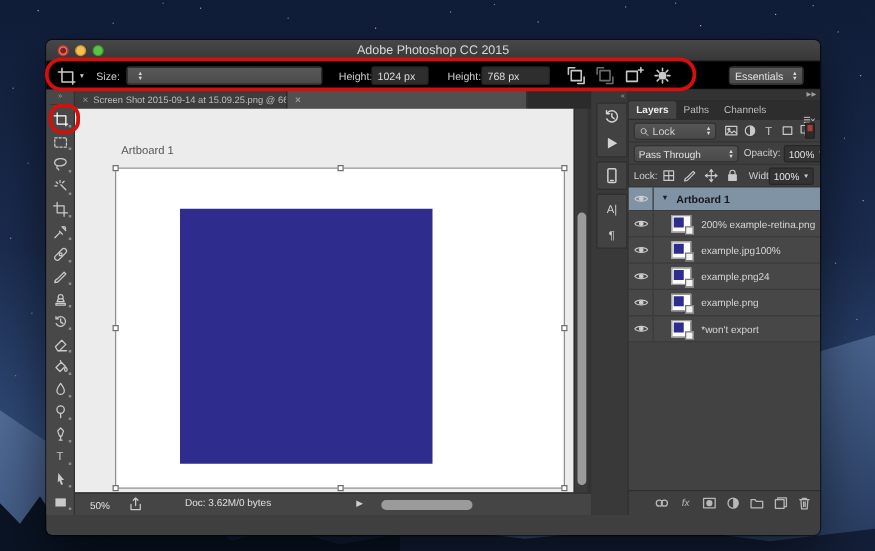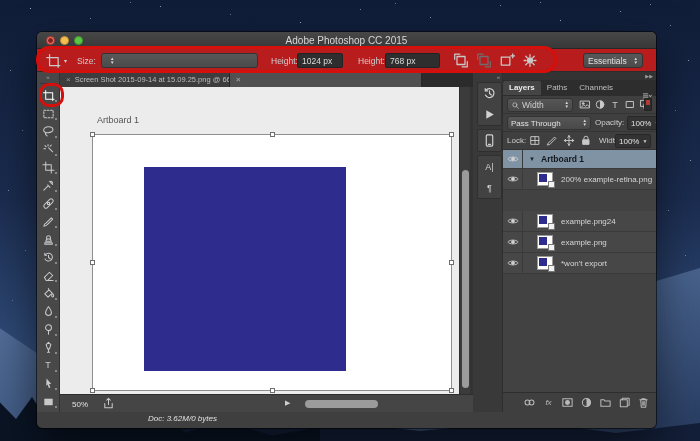--- a/index.html
+++ b/index.html
@@ -33,21 +33,21 @@
   .titlebar { position:absolute; left:0; top:0; width:100%; height:17px;
     background:linear-gradient(#474747,#383838); border-bottom:1px solid #272727; }
   .title { position:absolute; left:0; right:0; top:0; height:17px; line-height:17px; text-align:center;
     font-size:10px; color:#d8d8d8; }
   .lights { position:absolute; left:9px; top:4px; display:flex; gap:5px; }
   .light { width:9px; height:9px; border-radius:50%; }
   .light.red { background:radial-gradient(circle at 50% 50%, #7e2420 0 2px, #ee6a5e 2.6px); border:.5px solid #b64137;}
   .light.yellow { background:#f5bf4f; border:.5px solid #c39033; }
   .light.green { background:#5cc444; border:.5px solid #3f9a31; }
 
-  .optionsbar { position:absolute; left:0; top:17px; width:100%; height:23px; background:#b91c1c;
+  .optionsbar { position:absolute; left:0; top:17px; width:100%; height:23px; background:#000000;
     border-bottom:1px solid #2c2c2c; font-size:8.5px; color:#cfcfcf; }
   .optionsbar .lbl { position:absolute; top:7px; }
   .select { position:absolute; top:4px; height:15px; background:linear-gradient(#585858,#4b4b4b);
     border:1px solid #333; border-radius:3px; color:#e2e2e2; font-size:8.5px; display:flex; align-items:center;
     padding:0 4px; }
   .select .txt { flex:1; white-space:nowrap; overflow:hidden; }
   .ud { display:flex; flex-direction:column; align-items:center; justify-content:center; font-size:4.5px;
     line-height:4px; color:#d8d8d8; margin-left:4px; }
   .field { position:absolute; top:4px; height:15px; background:#2e2e2e; border:1px solid #222; border-radius:2px;
     color:#dcdcdc; font-size:8.5px; padding:0 4px; width:46px; font-family:"Liberation Sans",sans-serif; }
@@ -85,21 +85,21 @@
   .handle { position:absolute; width:5px; height:5px; background:#fff; border:1px solid #6f6f6f; }
   .bluerect { position:absolute; left:51px; top:32px; width:202px; height:204px; background:#2e2d8d; }
   .vscroll { position:absolute; left:399px; top:15px; width:11px; height:307px; background:#3b3b3b;
     border-left:1px solid #2d2d2d; }
   .vthumb { position:absolute; left:2px; top:83px; width:7px; height:218px; background:#9b9b9b; border-radius:4px; }
 
   .statusbar { position:absolute; left:0; top:322px; width:100%; height:18px; background:#454545;
     border-top:1px solid #2e2e2e; font-size:8px; color:#e0e0e0; }
   .statusbar .zoom { position:absolute; left:12px; top:5px; }
   .statusbar .exp { position:absolute; left:42px; top:2px; width:13px; height:13px; }
-  .statusbar .doc { position:absolute; left:88px; top:19px;font-style:italic; }
+  .statusbar .doc { position:absolute; left:88px; top:3px; }
   .statusbar .arrow { position:absolute; left:225px; top:4px; font-size:7px; color:#cfcfcf; }
   .hthumb { position:absolute; left:245px; top:5px; width:73px; height:8px; background:#9b9b9b; border-radius:4px; }
 
   .dock { position:absolute; left:436px; top:0; width:183px; height:340px; background:#393939; }
   .strip { position:absolute; left:4px; top:0; width:25px; height:340px; }
   .strip .hdr { height:10px; text-align:right; font-size:6px; color:#9d9d9d; line-height:10px; padding-right:2px; }
   .seg { background:#424242; border:1px solid #2f2f2f; border-radius:2px; margin-bottom:3px;
     display:flex; flex-direction:column; align-items:center; padding:3px 0; gap:6px; }
   .seg .icon { width:15px; height:15px; font-size:9px; color:#d2d2d2; }
 
@@ -426,21 +426,21 @@
           </div>
 
           <div class="prow rfilter">
             <div class="kind">
               <span class="icon">
                   <svg viewBox="0 0 14 14" fill="none" stroke="currentColor" stroke-width="1.1" stroke-linecap="round" stroke-linejoin="round">
                     <circle cx="6" cy="6" r="3.2"></circle>
                     <path d="M8.4 8.4 L11.5 11.5"></path>
                   </svg>
                 </span>
-              <span style="flex:1;">Width</span>
+              <span style="flex:1;">Lock</span>
               <span class="ud">
                   <span>▲</span>
                   <span>▼</span>
                 </span>
             </div>
             <div class="fics">
                 <span class="icon">
                   <svg viewBox="0 0 14 14" fill="none" stroke="currentColor" stroke-width="1.1" stroke-linecap="round" stroke-linejoin="round">
                     <rect x="1.8" y="3" width="10.4" height="8"></rect>
                     <circle cx="4.8" cy="5.8" r="1" fill="currentColor"></circle>
@@ -537,20 +537,35 @@
                       <circle cx="7" cy="4.5" r="1.7" fill="currentColor"></circle>
                     </svg>
                   </span>
                 </span>
               <span class="thumb">
                   <span class="sq"></span>
                   <span class="badge"></span>
                 </span>
               <span class="lname">200% example-retina.png</span>
             </div>
+            <div class="lrow" style="top:40px;">
+              <span class="eyecell">
+                  <span class="icon">
+                    <svg viewBox="0 0 14 9" fill="none" stroke="currentColor" stroke-width="1">
+                      <path d="M1 4.5 C3 1.5 11 1.5 13 4.5 C11 7.5 3 7.5 1 4.5 Z"></path>
+                      <circle cx="7" cy="4.5" r="1.7" fill="currentColor"></circle>
+                    </svg>
+                  </span>
+                </span>
+              <span class="thumb">
+                  <span class="sq"></span>
+                  <span class="badge"></span>
+                </span>
+              <span class="lname">example.jpg100%</span>
+            </div>
             <div class="lrow" style="top:61px;">
               <span class="eyecell">
                   <span class="icon">
                     <svg viewBox="0 0 14 9" fill="none" stroke="currentColor" stroke-width="1">
                       <path d="M1 4.5 C3 1.5 11 1.5 13 4.5 C11 7.5 3 7.5 1 4.5 Z"></path>
                       <circle cx="7" cy="4.5" r="1.7" fill="currentColor"></circle>
                     </svg>
                   </span>
                 </span>
               <span class="thumb">

